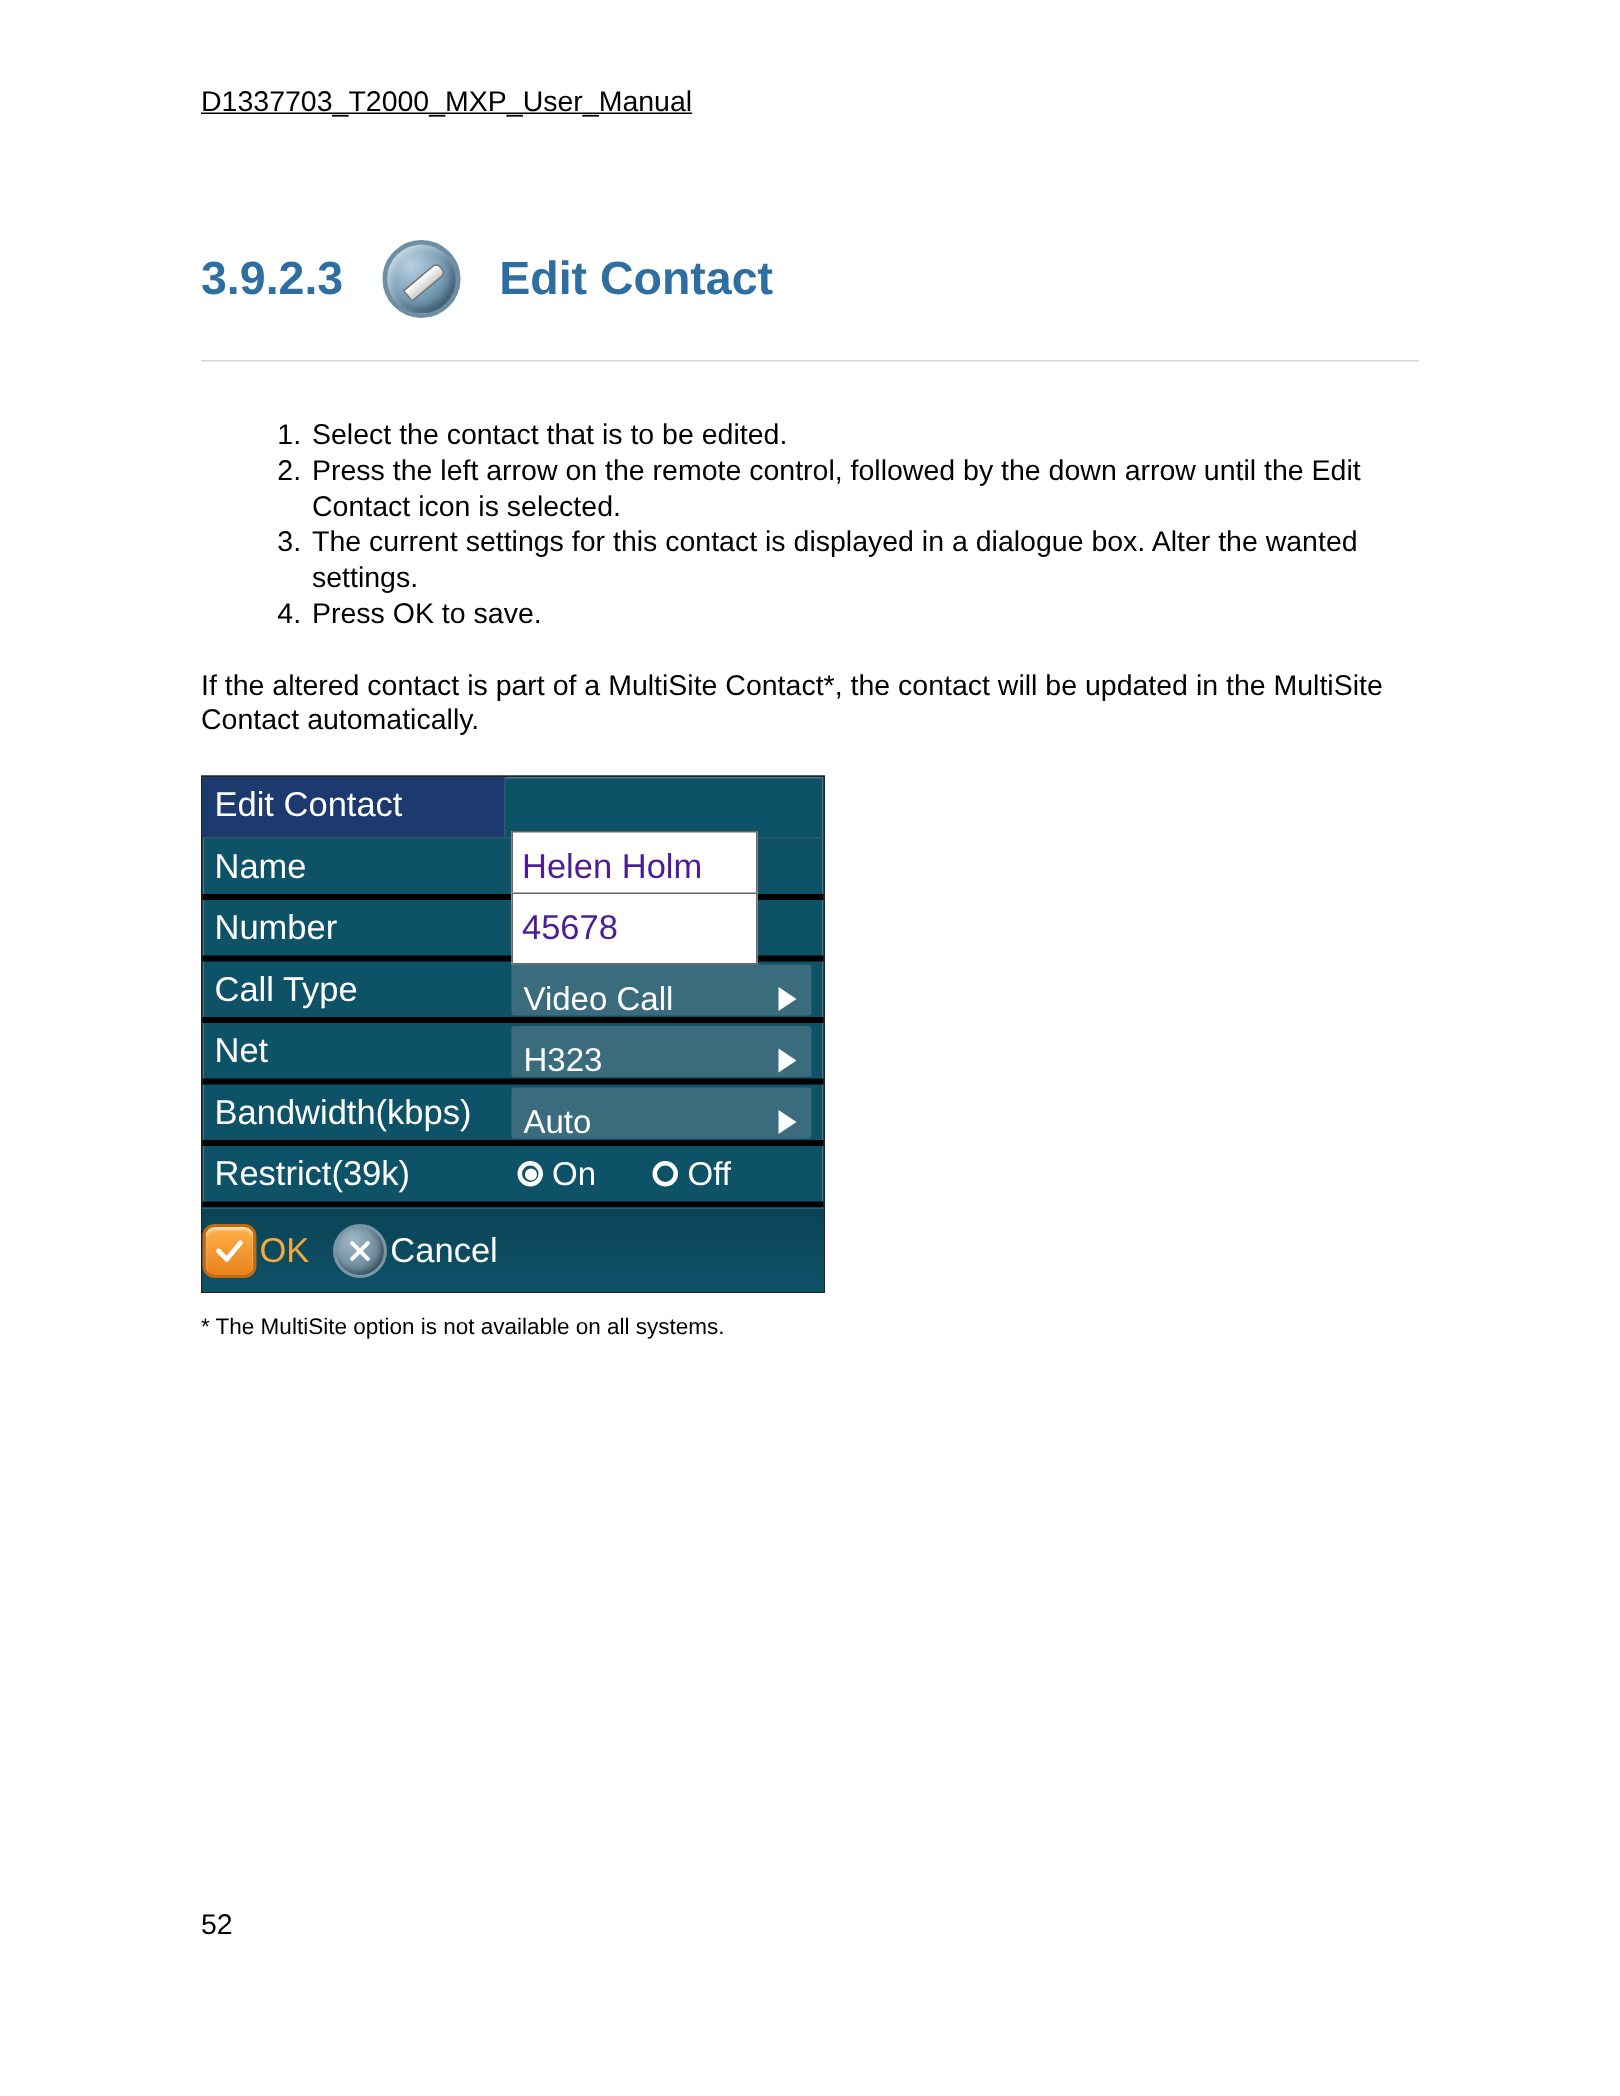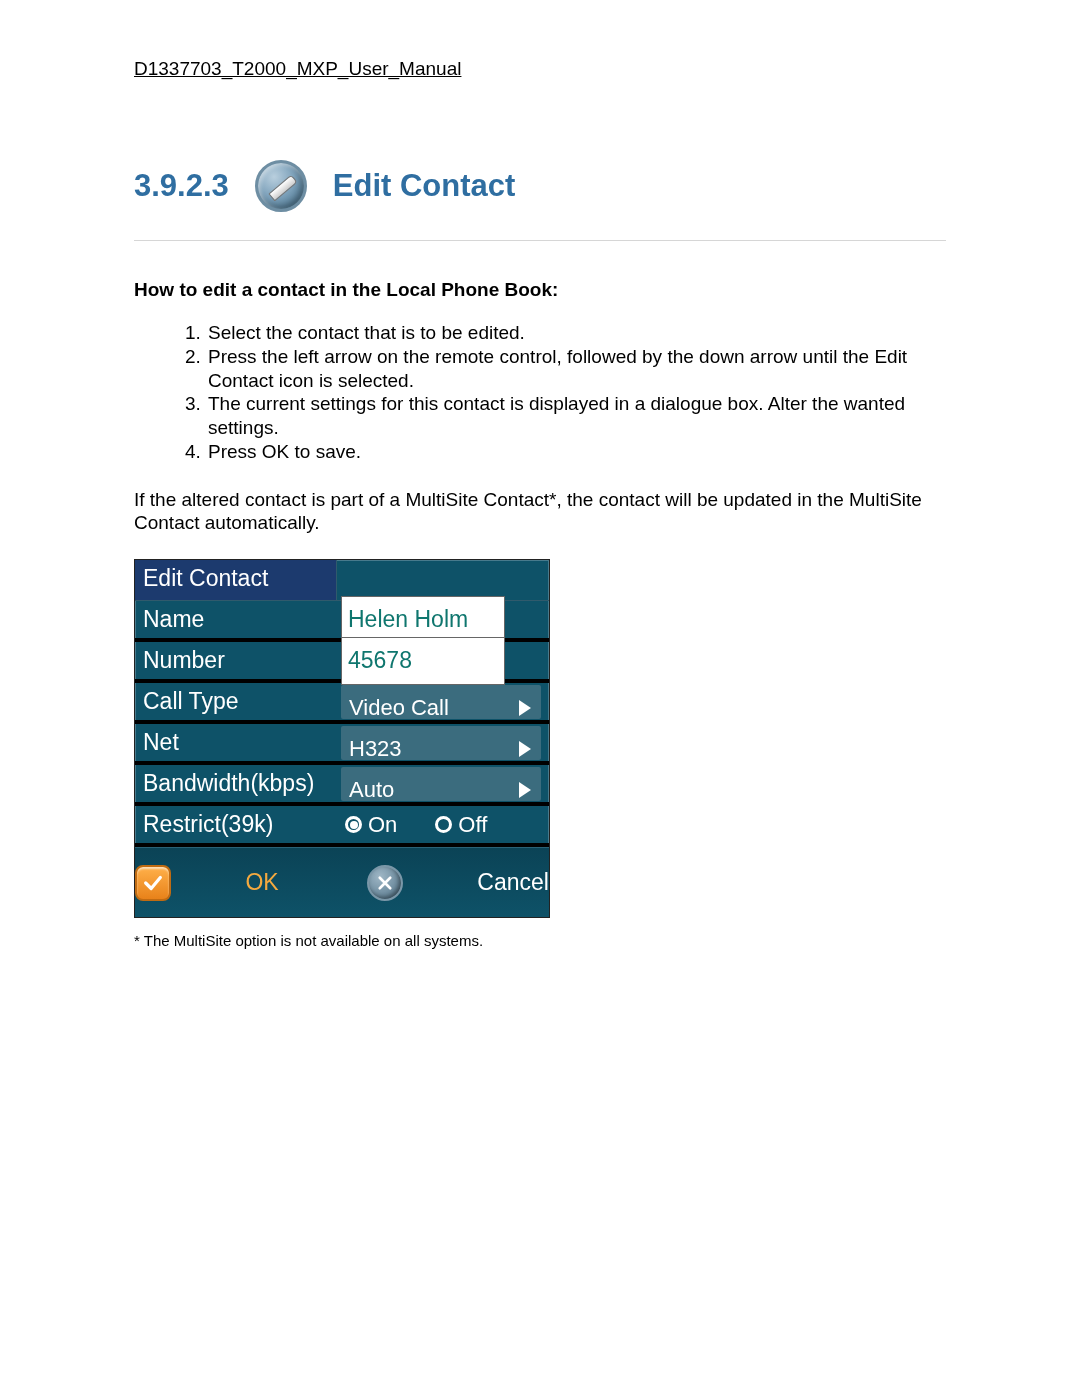--- a/index.html
+++ b/index.html
@@ -135,21 +135,21 @@
   .dlg-value-cell {
     flex: 1;
     height: 100%;
     display: flex;
     align-items: center;
     padding: 3px 8px 3px 4px;
     gap: 10px;
   }
   .text-input {
     background: #ffffff;
-    color: #0f766e;
+    color: #4c1d95;
     font-size: 23px;
     width: 164px;
     height: 48px;
     padding: 2px 6px;
     border: 1px solid #666;
     font-family: Arial, Helvetica, sans-serif;
   }
   .select-box {
     background: #3b6c7e;
     color: #fff;
@@ -181,25 +181,25 @@
     gap: 6px;
   }
   .radio-outer {
     width: 17px; height: 17px; border-radius: 50%;
     border: 3px solid #fff;
     display: flex; align-items: center; justify-content: center;
     background: #0e5268;
   }
   .radio-inner-on { width: 8px; height: 8px; border-radius: 50%; background: #fff; }
   .dlg-footer {
-    height: 70px;
+    height: 56px;
     background: linear-gradient(to bottom, #0b4356, #0e5268);
     display: flex;
     align-items: center;
-    justify-content: space-between;
+    justify-content: flex-start;
     gap: 2px;
     border-top: 1px solid #2a6377;
   }
   .ok-icon {
     width: 36px; height: 36px; border-radius: 8px;
     background: linear-gradient(to bottom, #ffb04a, #e8821a);
     border: 2px solid #c06b12;
     display:flex; align-items:center; justify-content:center;
     box-shadow: inset 0 2px 2px rgba(255,255,255,0.6);
   }
@@ -230,21 +230,20 @@
 
   <div class="section-heading">
     <span class="section-number">3.9.2.3</span>
     <span class="edit-contact-icon-glyph"></span>
     <span class="section-title">Edit Contact</span>
   </div>
 
   <hr class="rule">
 
 
-  <p class="subheading">How to edit a contact in the Local Phone Book:</p>
 
   <ol class="steps">
     <li>Select the contact that is to be edited.</li>
     <li>Press the left arrow on the remote control, followed by the down arrow until the Edit Contact icon is selected.</li>
     <li>The current settings for this contact is displayed in a dialogue box. Alter the wanted settings.</li>
     <li>Press OK to save.</li>
   </ol>
 
   <p class="body-text">If the altered contact is part of a MultiSite Contact*, the contact will be updated in the MultiSite Contact automatically.</p>
 
@@ -327,13 +326,14 @@
         <svg viewBox="0 0 24 24">
             <path d="M5 5 L19 19 M19 5 L5 19" stroke="#fff" stroke-width="3.5" stroke-linecap="round"></path>
           </svg>
       </span>
       <span class="cancel-label">Cancel</span>
     </div>
   </div>
 
   <p class="footnote">* The MultiSite option is not available on all systems.</p>
 
+  <p class="page-number">52</p>
 </div>
 
 </body></html>

